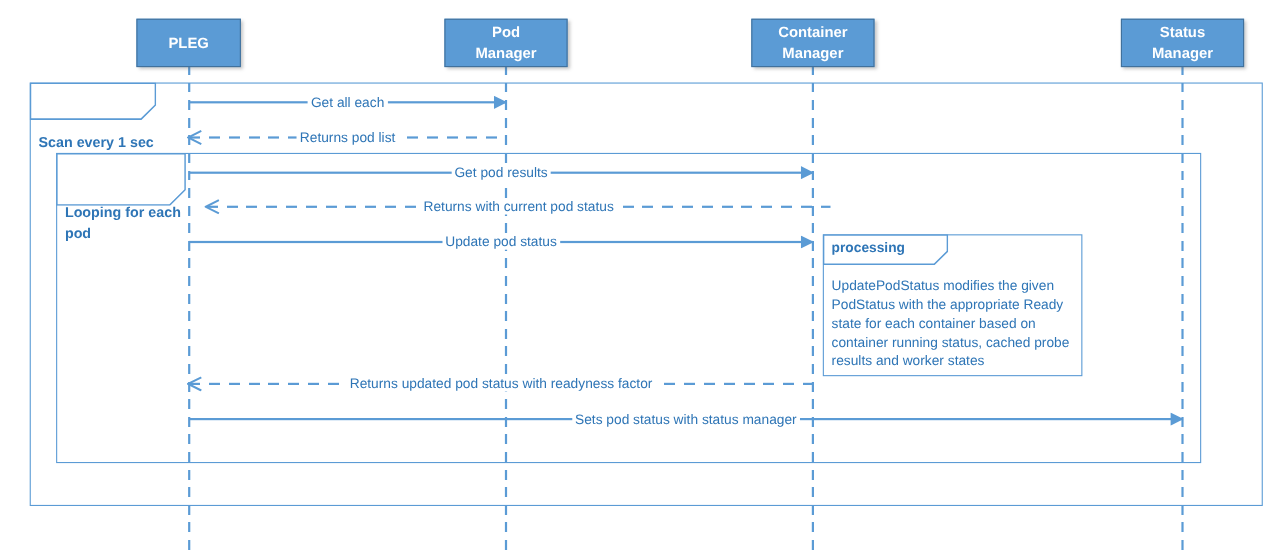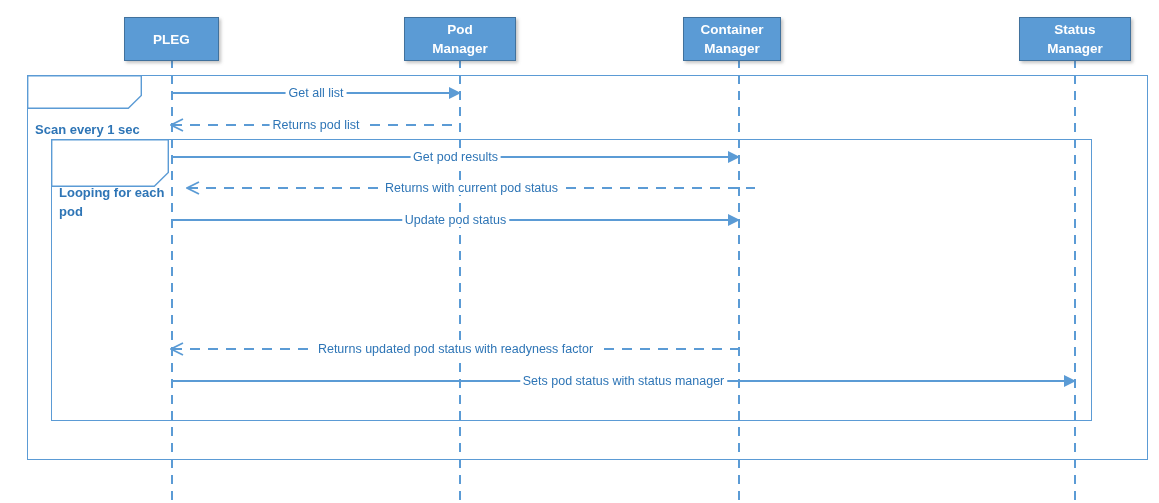--- a/index.html
+++ b/index.html
@@ -125,21 +125,21 @@
 <div class="canvas">
 
   <div class="lifeline" style="left:159px"></div>
   <div class="lifeline" style="left:447px"></div>
   <div class="lifeline" style="left:726px"></div>
   <div class="lifeline" style="left:1062px"></div>
 
   <div class="actor" style="left:112px;width:95px">PLEG</div>
   <div class="actor" style="left:392px;width:112px">Pod
 Manager</div>
-  <div class="actor" style="left:671px;width:98px">Container
+  <div class="actor" style="left:671px;width:112px">Container
 Manager</div>
   <div class="actor" style="left:1007px;width:112px">Status
 Manager</div>
 
   <div class="frame" style="left:15px;top:75px;width:1121px;height:385px"></div>
   <div class="frame-label single" style="left:15px;top:75px;width:115px;height:22px">
     <svg width="115" height="34">
       <path class="pent-shape" d="M0.7,0.7 H114.3 V20.5 L101.3,33.3 H0.7 Z"></path>
     </svg>
     <span class="lbl-text">Scan every 1 sec</span>
@@ -152,21 +152,21 @@
     </svg>
     <span class="lbl-text">Looping for each
 pod</span>
   </div>
 
   <div class="message sync" style="left:160px;top:92px;width:288px">
     <div class="line"></div>
     <svg class="head-right" width="12" height="12">
         <polygon points="0,0 12,6 0,12" fill="currentColor"></polygon>
       </svg>
-    <span class="mlabel">Get all list</span>
+    <span class="mlabel">Get all each</span>
   </div>
 
   <div class="message return" style="left:160px;top:124px;width:288px">
     <div class="line"></div>
     <svg class="head-left" width="14" height="14">
         <path d="M13,1 L1,7 L13,13" fill="none" stroke="currentColor" stroke-width="1.8"></path>
       </svg>
     <span class="mlabel">Returns pod list</span>
   </div>
 
@@ -187,20 +187,29 @@
   </div>
 
   <div class="message sync" style="left:160px;top:219px;width:567px">
     <div class="line"></div>
     <svg class="head-right" width="12" height="12">
         <polygon points="0,0 12,6 0,12" fill="currentColor"></polygon>
       </svg>
     <span class="mlabel">Update pod status</span>
   </div>
 
+  <div class="note">
+    <div class="note-label">
+      <svg width="114" height="28">
+        <path class="pent-shape" d="M0.7,0.7 H113.3 V15.5 L101.3,27.3 H0.7 Z"></path>
+      </svg>
+      <span class="note-title">processing</span>
+    </div>
+    <div class="note-body">UpdatePodStatus modifies the given PodStatus with the appropriate Ready state for each container based on container running status, cached probe results and worker states</div>
+  </div>
 
   <div class="message return" style="left:160px;top:348px;width:567px">
     <div class="line"></div>
     <svg class="head-left" width="14" height="14">
         <path d="M13,1 L1,7 L13,13" fill="none" stroke="currentColor" stroke-width="1.8"></path>
       </svg>
     <span class="mlabel">Returns updated pod status with readyness factor</span>
   </div>
 
   <div class="message sync" style="left:160px;top:380px;width:903px">

